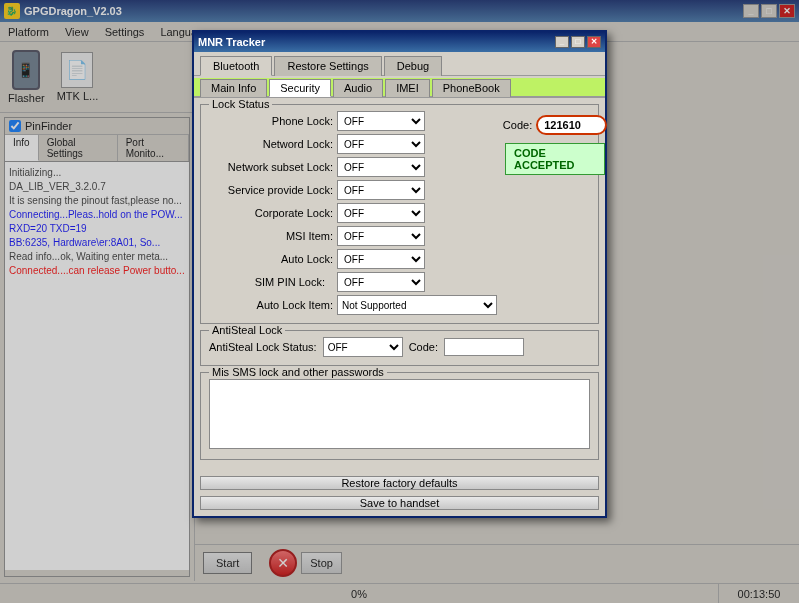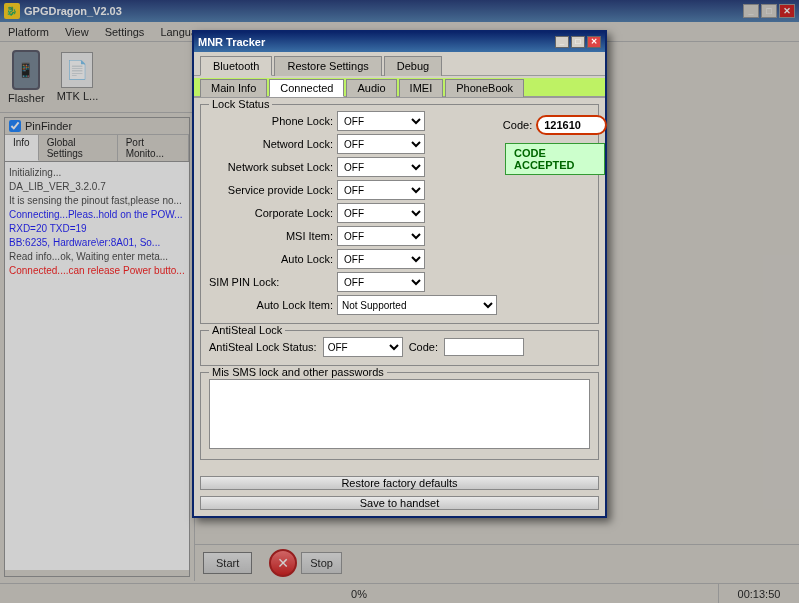--- a/index.html
+++ b/index.html
@@ -572,21 +572,21 @@
     </div>
 
     <div class="dialog-tabs-top">
       <div class="dtab active">Bluetooth</div>
       <div class="dtab">Restore Settings</div>
       <div class="dtab">Debug</div>
     </div>
 
     <div class="dialog-tabs-bottom" style="margin-top:2px;">
       <div class="dtab2">Main Info</div>
-      <div class="dtab2 active">Connected</div>
+      <div class="dtab2 active">Security</div>
       <div class="dtab2">Audio</div>
       <div class="dtab2">IMEI</div>
       <div class="dtab2">PhoneBook</div>
     </div>
 
     <div class="dialog-content">
 
       <div class="section-box">
         <span class="section-label">Lock Status</span>
 
@@ -616,21 +616,21 @@
             </div>
             <div style="display:flex;align-items:center;margin-bottom:3px;">
               <span style="width:128px;text-align:right;font-size:11px;padding-right:4px;">MSI Item:</span>
               <select class="lock-select"><option>OFF</option></select>
             </div>
             <div style="display:flex;align-items:center;margin-bottom:3px;">
               <span style="width:128px;text-align:right;font-size:11px;padding-right:4px;">Auto Lock:</span>
               <select class="lock-select"><option>OFF</option></select>
             </div>
             <div style="display:flex;align-items:center;margin-bottom:3px;">
-              <span style="width:128px;font-size:11px;padding-right:2px;">SIM PIN Lock:</span>
+              <span style="width:128px;text-align:right;font-size:11px;padding-right:12px;">SIM PIN Lock:</span>
               <select class="lock-select"><option>OFF</option></select>
             </div>
 
             <div style="display:flex;align-items:center;margin-top:2px;">
               <span style="width:128px;text-align:right;font-size:11px;padding-right:4px;">Auto Lock Item:</span>
               <select style="height:20px;font-size:10px;border:1px solid #888;background:white;width:160px;">
                 <option>Not Supported</option>
               </select>
             </div>
           </div>

